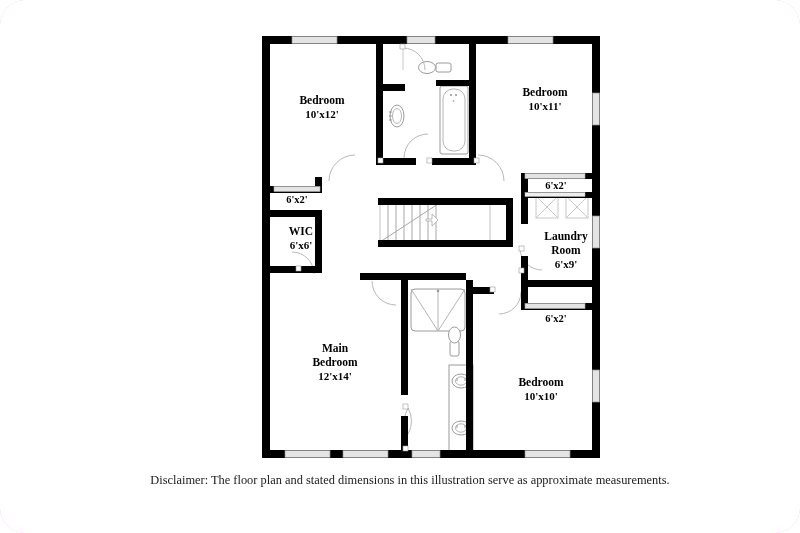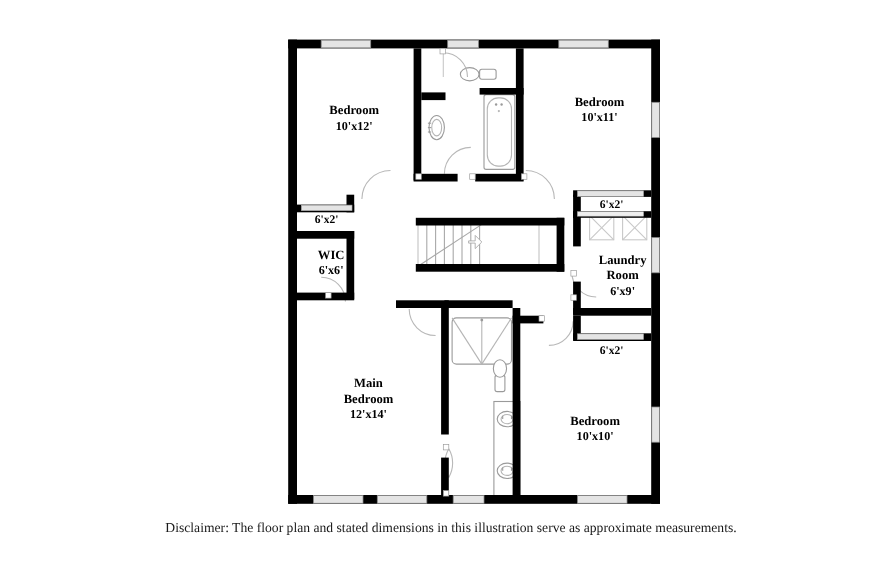--- a/index.html
+++ b/index.html
@@ -7,20 +7,21 @@
     padding: 0;
     background: #ffffff;
   }
   #page {
     position: relative;
     width: 800px;
     height: 533px;
     background: #f0abfc;
     font-family: "Liberation Serif", "DejaVu Serif", serif;
     overflow: hidden;
+    border-radius: 25px;
   }
   #floorplan-svg {
     position: absolute;
     left: 0;
     top: 0;
     width: 800px;
     height: 533px;
   }
   .room-label {
     font-family: "Liberation Serif", "DejaVu Serif", serif;

